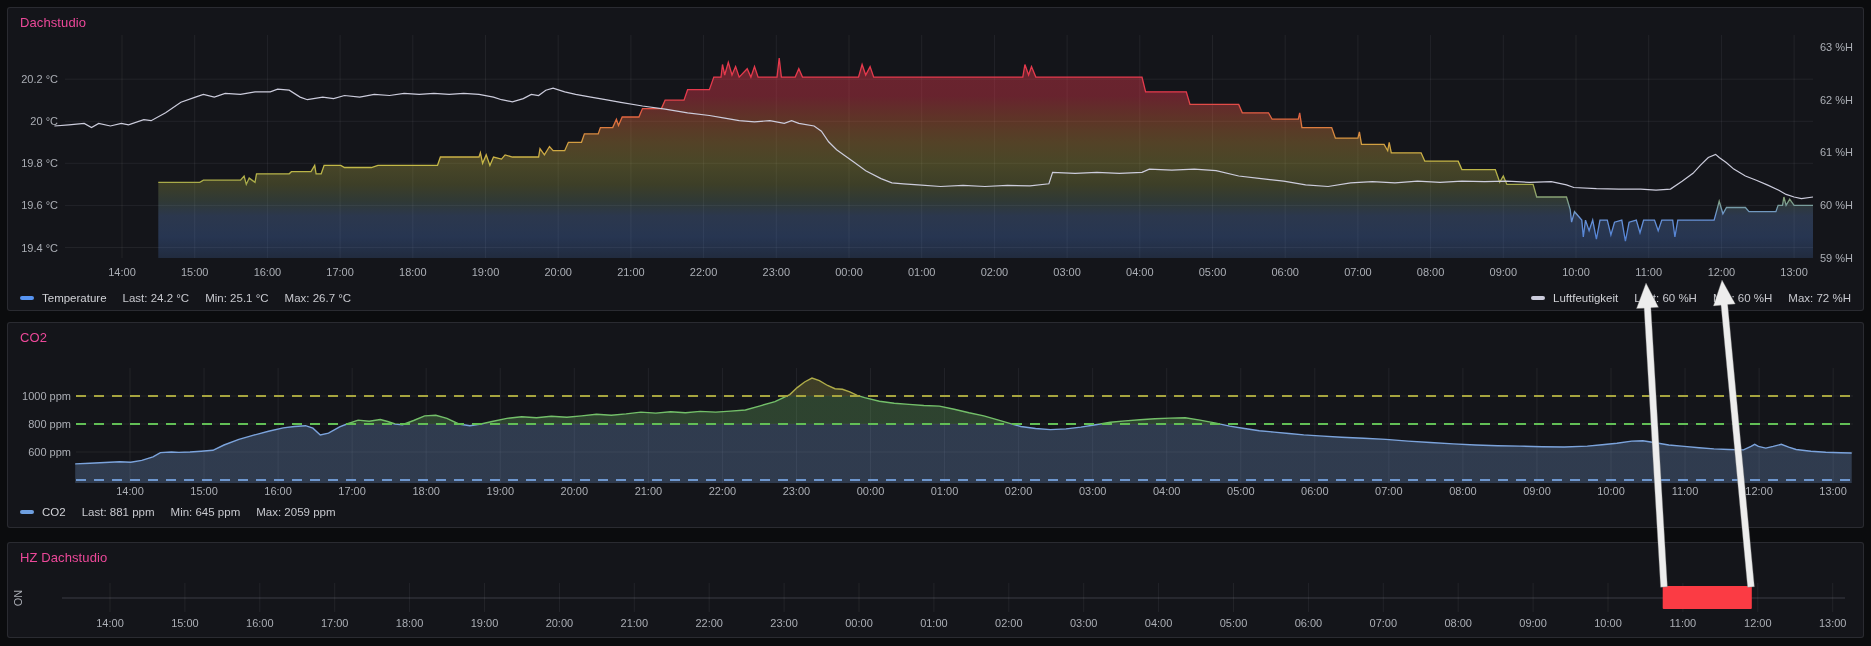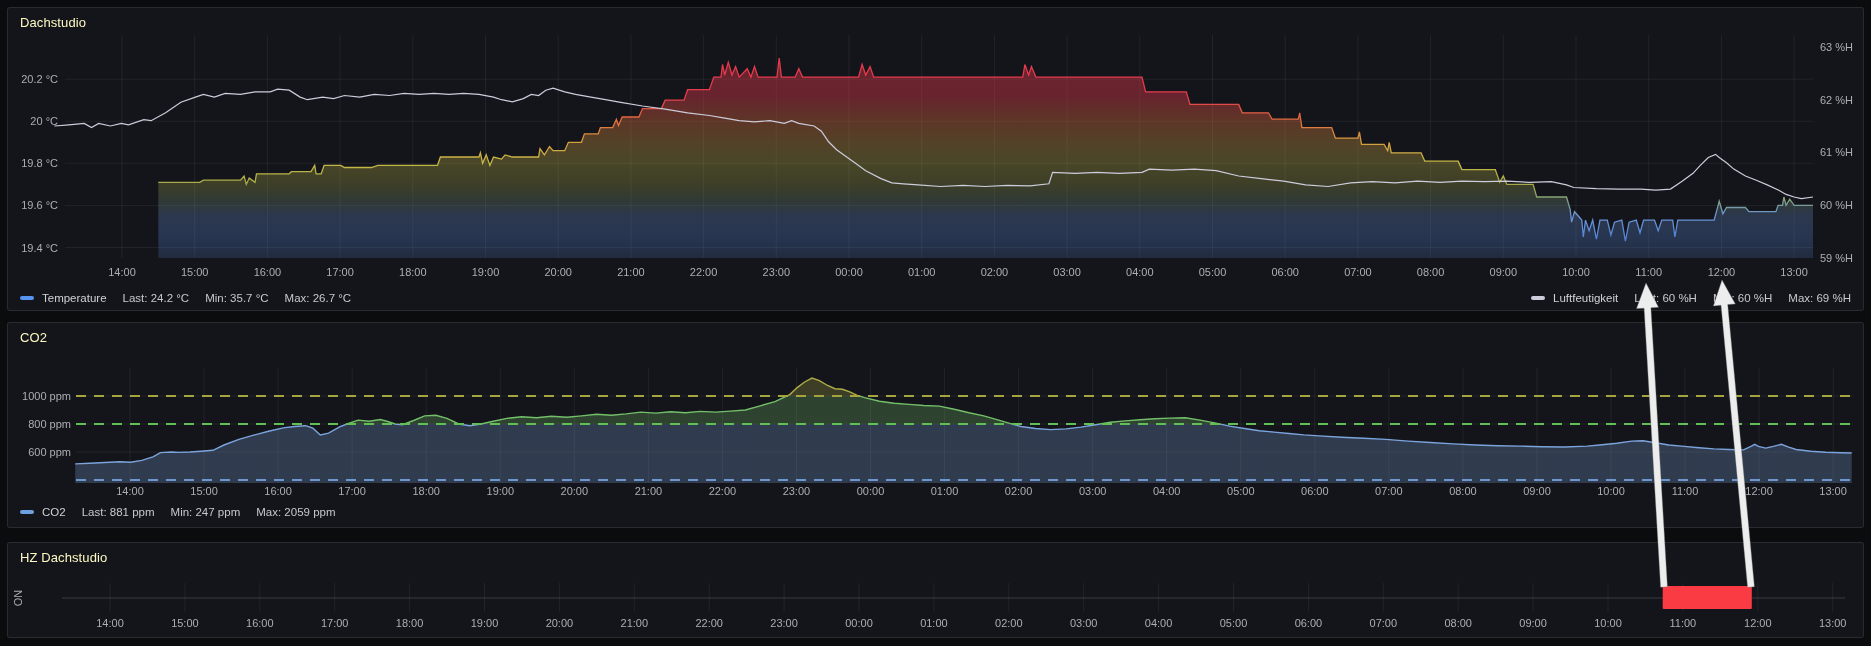--- a/index.html
+++ b/index.html
@@ -3,21 +3,21 @@
 <meta charset="utf-8">
 <style>
   html,body{margin:0;padding:0;width:1871px;height:646px;overflow:hidden;
     background:#0b0c0e;font-family:"Liberation Sans",sans-serif;}
   .panel{position:absolute;background:#14151a;border:1px solid rgba(204,204,220,.12);
     border-radius:3px;box-sizing:border-box;}
   #panel-1{left:7px;top:7px;width:1857px;height:304px;}
   #panel-2{left:7px;top:322px;width:1857px;height:206px;}
   #panel-3{left:7px;top:542px;width:1857px;height:96px;}
   .panel-title{position:absolute;left:12px;top:7px;font-size:13px;font-weight:500;
-    color:#fef9c3;letter-spacing:.1px;cursor:pointer;}
+    color:#ec4899;letter-spacing:.1px;cursor:pointer;}
   .legend{position:absolute;left:12px;right:12px;display:flex;
     justify-content:space-between;align-items:center;font-size:11.5px;color:#d0d1d6;}
   #legend-1{bottom:6px;}
   #legend-2{bottom:9px;justify-content:flex-start;}
   .leg-entry{display:flex;align-items:center;white-space:nowrap;}
   .leg-marker{display:inline-block;width:14px;height:4px;border-radius:2px;margin-right:8px;}
   .leg-name{cursor:pointer;}
   .leg-stat{margin-left:16px;color:#c7c8ce;}
   #plots,#overlay{position:absolute;left:0;top:0;pointer-events:none;}
   #plots{z-index:5;}
@@ -29,41 +29,41 @@
 
 <div>
 
   <div class="panel" id="panel-1">
     <div class="panel-title">Dachstudio</div>
     <div class="legend" id="legend-1">
         <div class="leg-entry">
           <span class="leg-marker" style="background:#5794F2"></span>
           <span class="leg-name">Temperature</span>
           <span class="leg-stat">Last: 24.2 °C</span>
-          <span class="leg-stat">Min: 35.7 °C</span>
+          <span class="leg-stat">Min: 25.1 °C</span>
           <span class="leg-stat">Max: 26.7 °C</span>
         </div>
         <div class="leg-entry">
           <span class="leg-marker" style="background:#CCCCDC"></span>
           <span class="leg-name">Luftfeutigkeit</span>
           <span class="leg-stat">Last: 60 %H</span>
           <span class="leg-stat">Min: 60 %H</span>
-          <span class="leg-stat">Max: 69 %H</span>
+          <span class="leg-stat">Max: 72 %H</span>
         </div>
       </div>
   </div>
 
   <div class="panel" id="panel-2">
     <div class="panel-title">CO2</div>
     <div class="legend" id="legend-2">
         <div class="leg-entry">
           <span class="leg-marker" style="background:#6E9FE0"></span>
           <span class="leg-name">CO2</span>
           <span class="leg-stat">Last: 881 ppm</span>
-          <span class="leg-stat">Min: 247 ppm</span>
+          <span class="leg-stat">Min: 645 ppm</span>
           <span class="leg-stat">Max: 2059 ppm</span>
         </div>
       </div>
   </div>
 
   <div class="panel" id="panel-3">
     <div class="panel-title">HZ Dachstudio</div>
   </div>
 
   <svg id="plots" width="1871" height="646">

